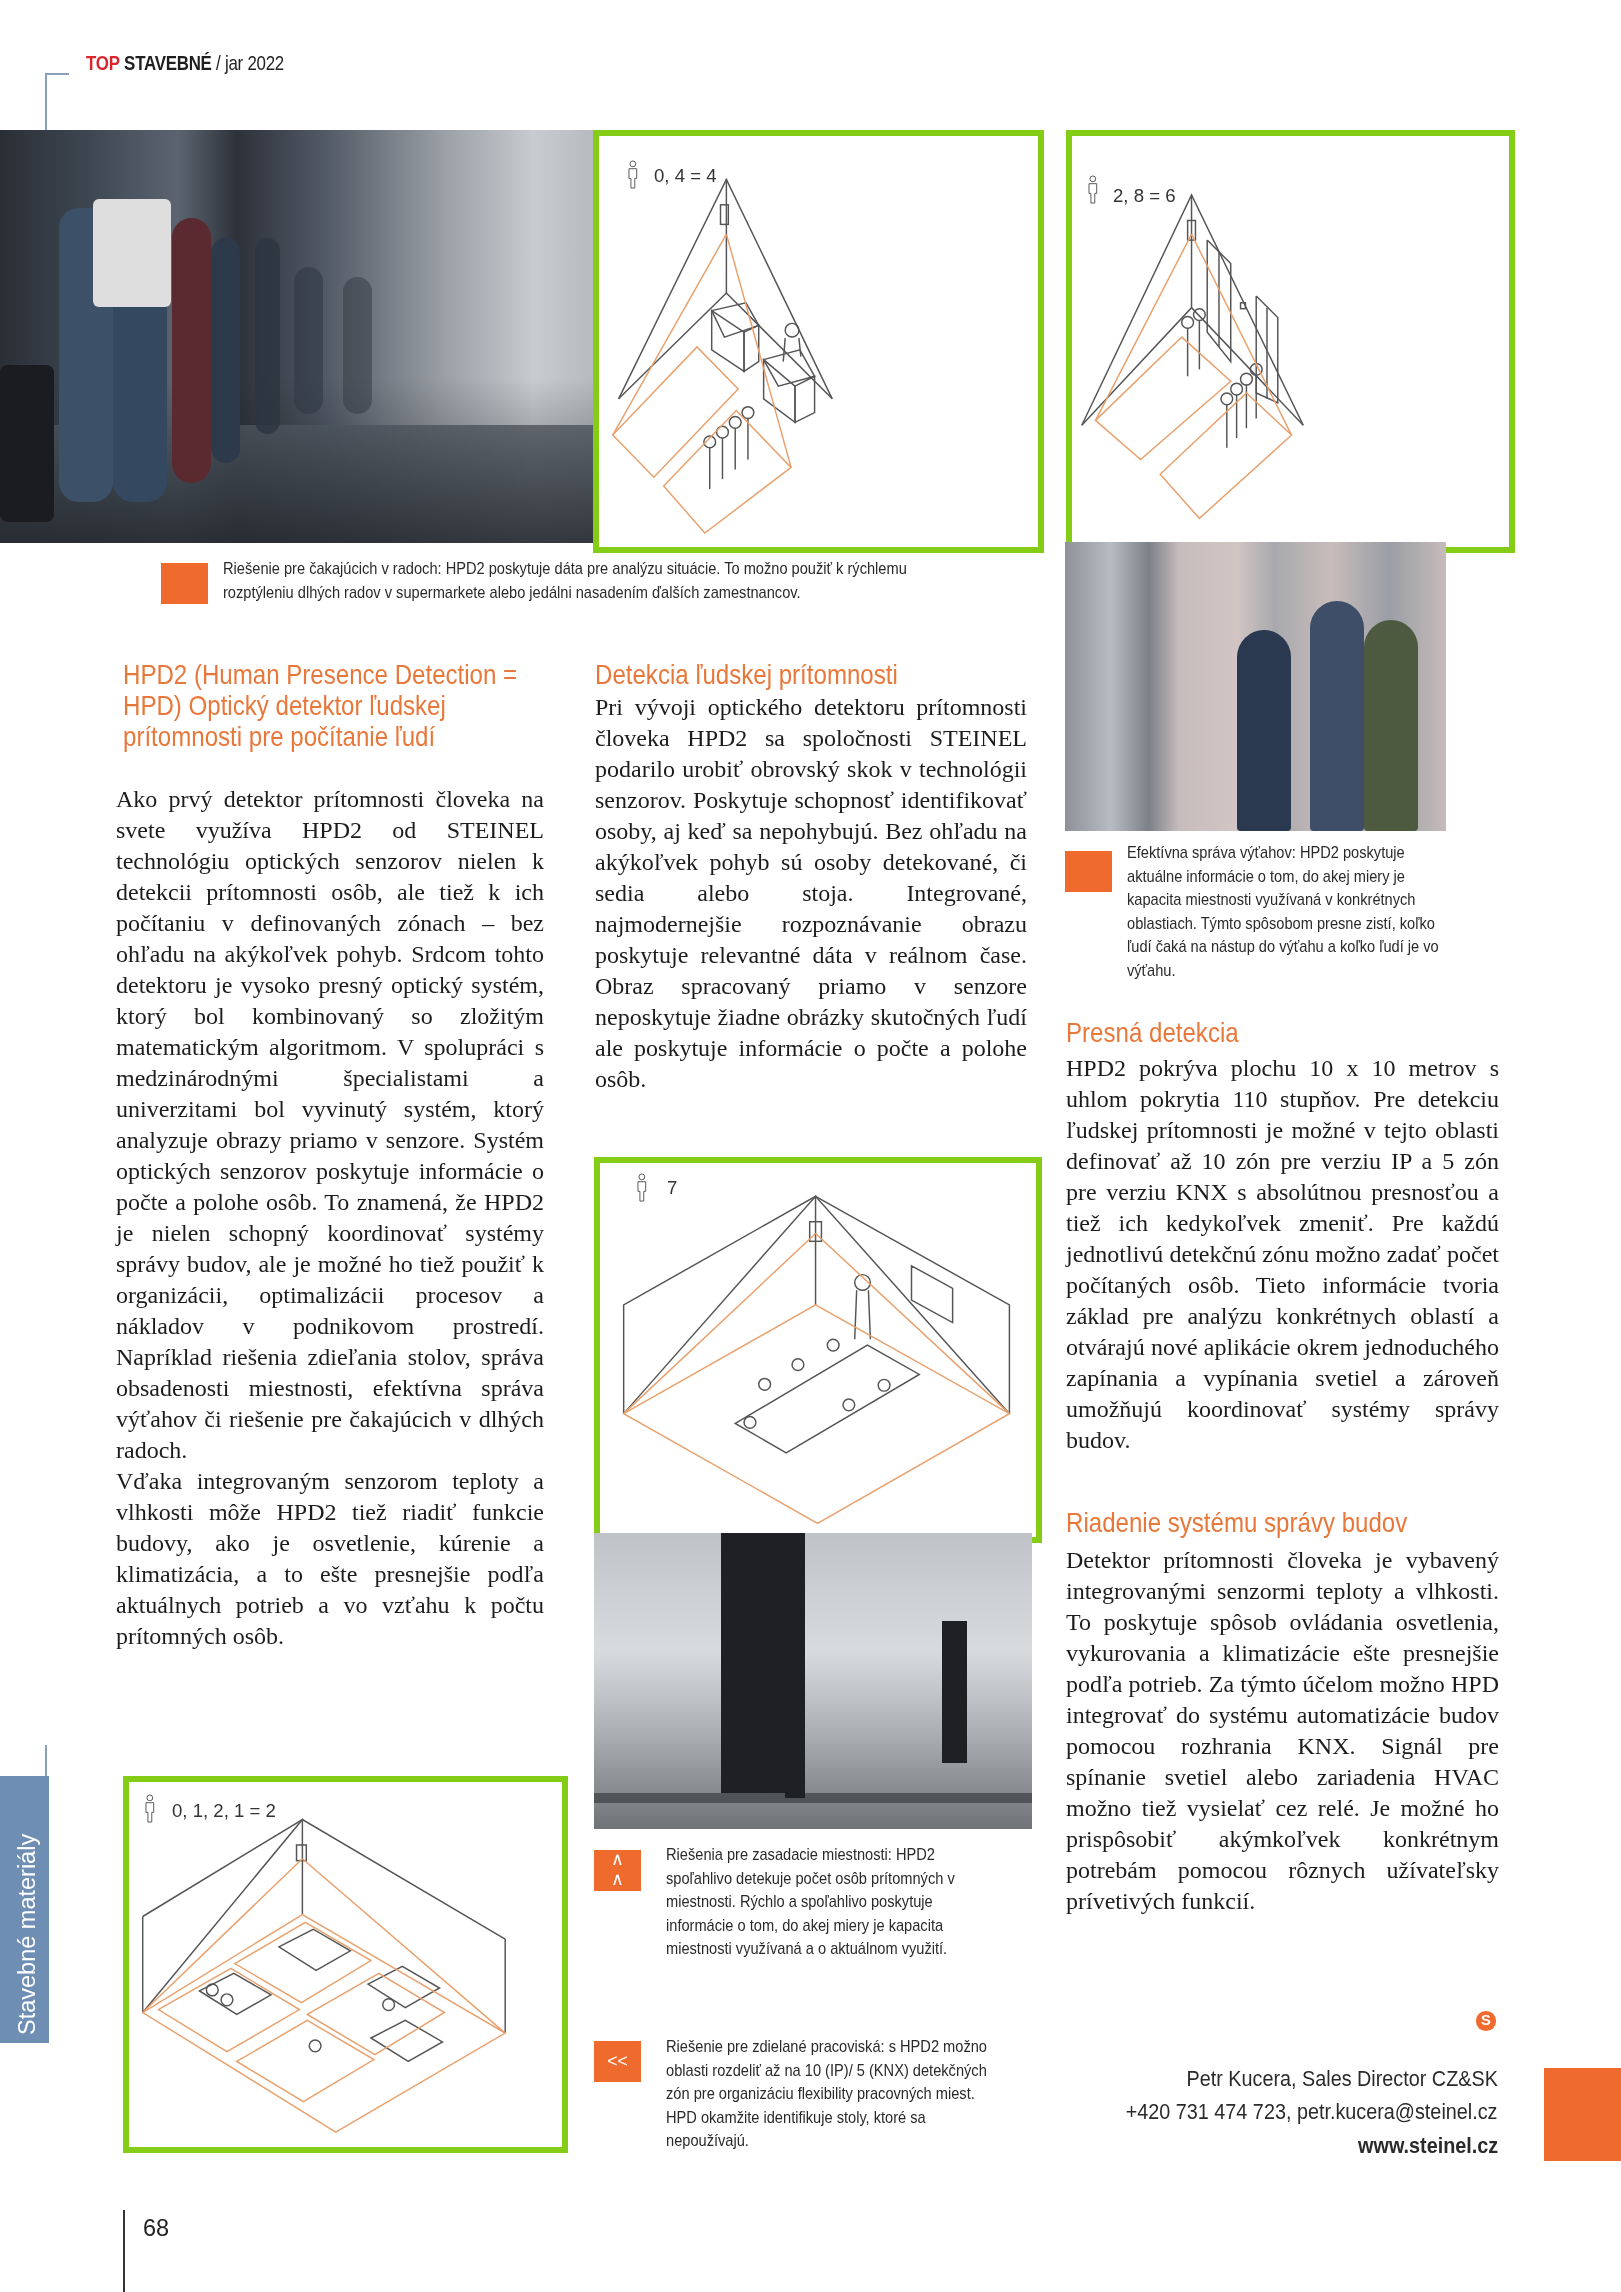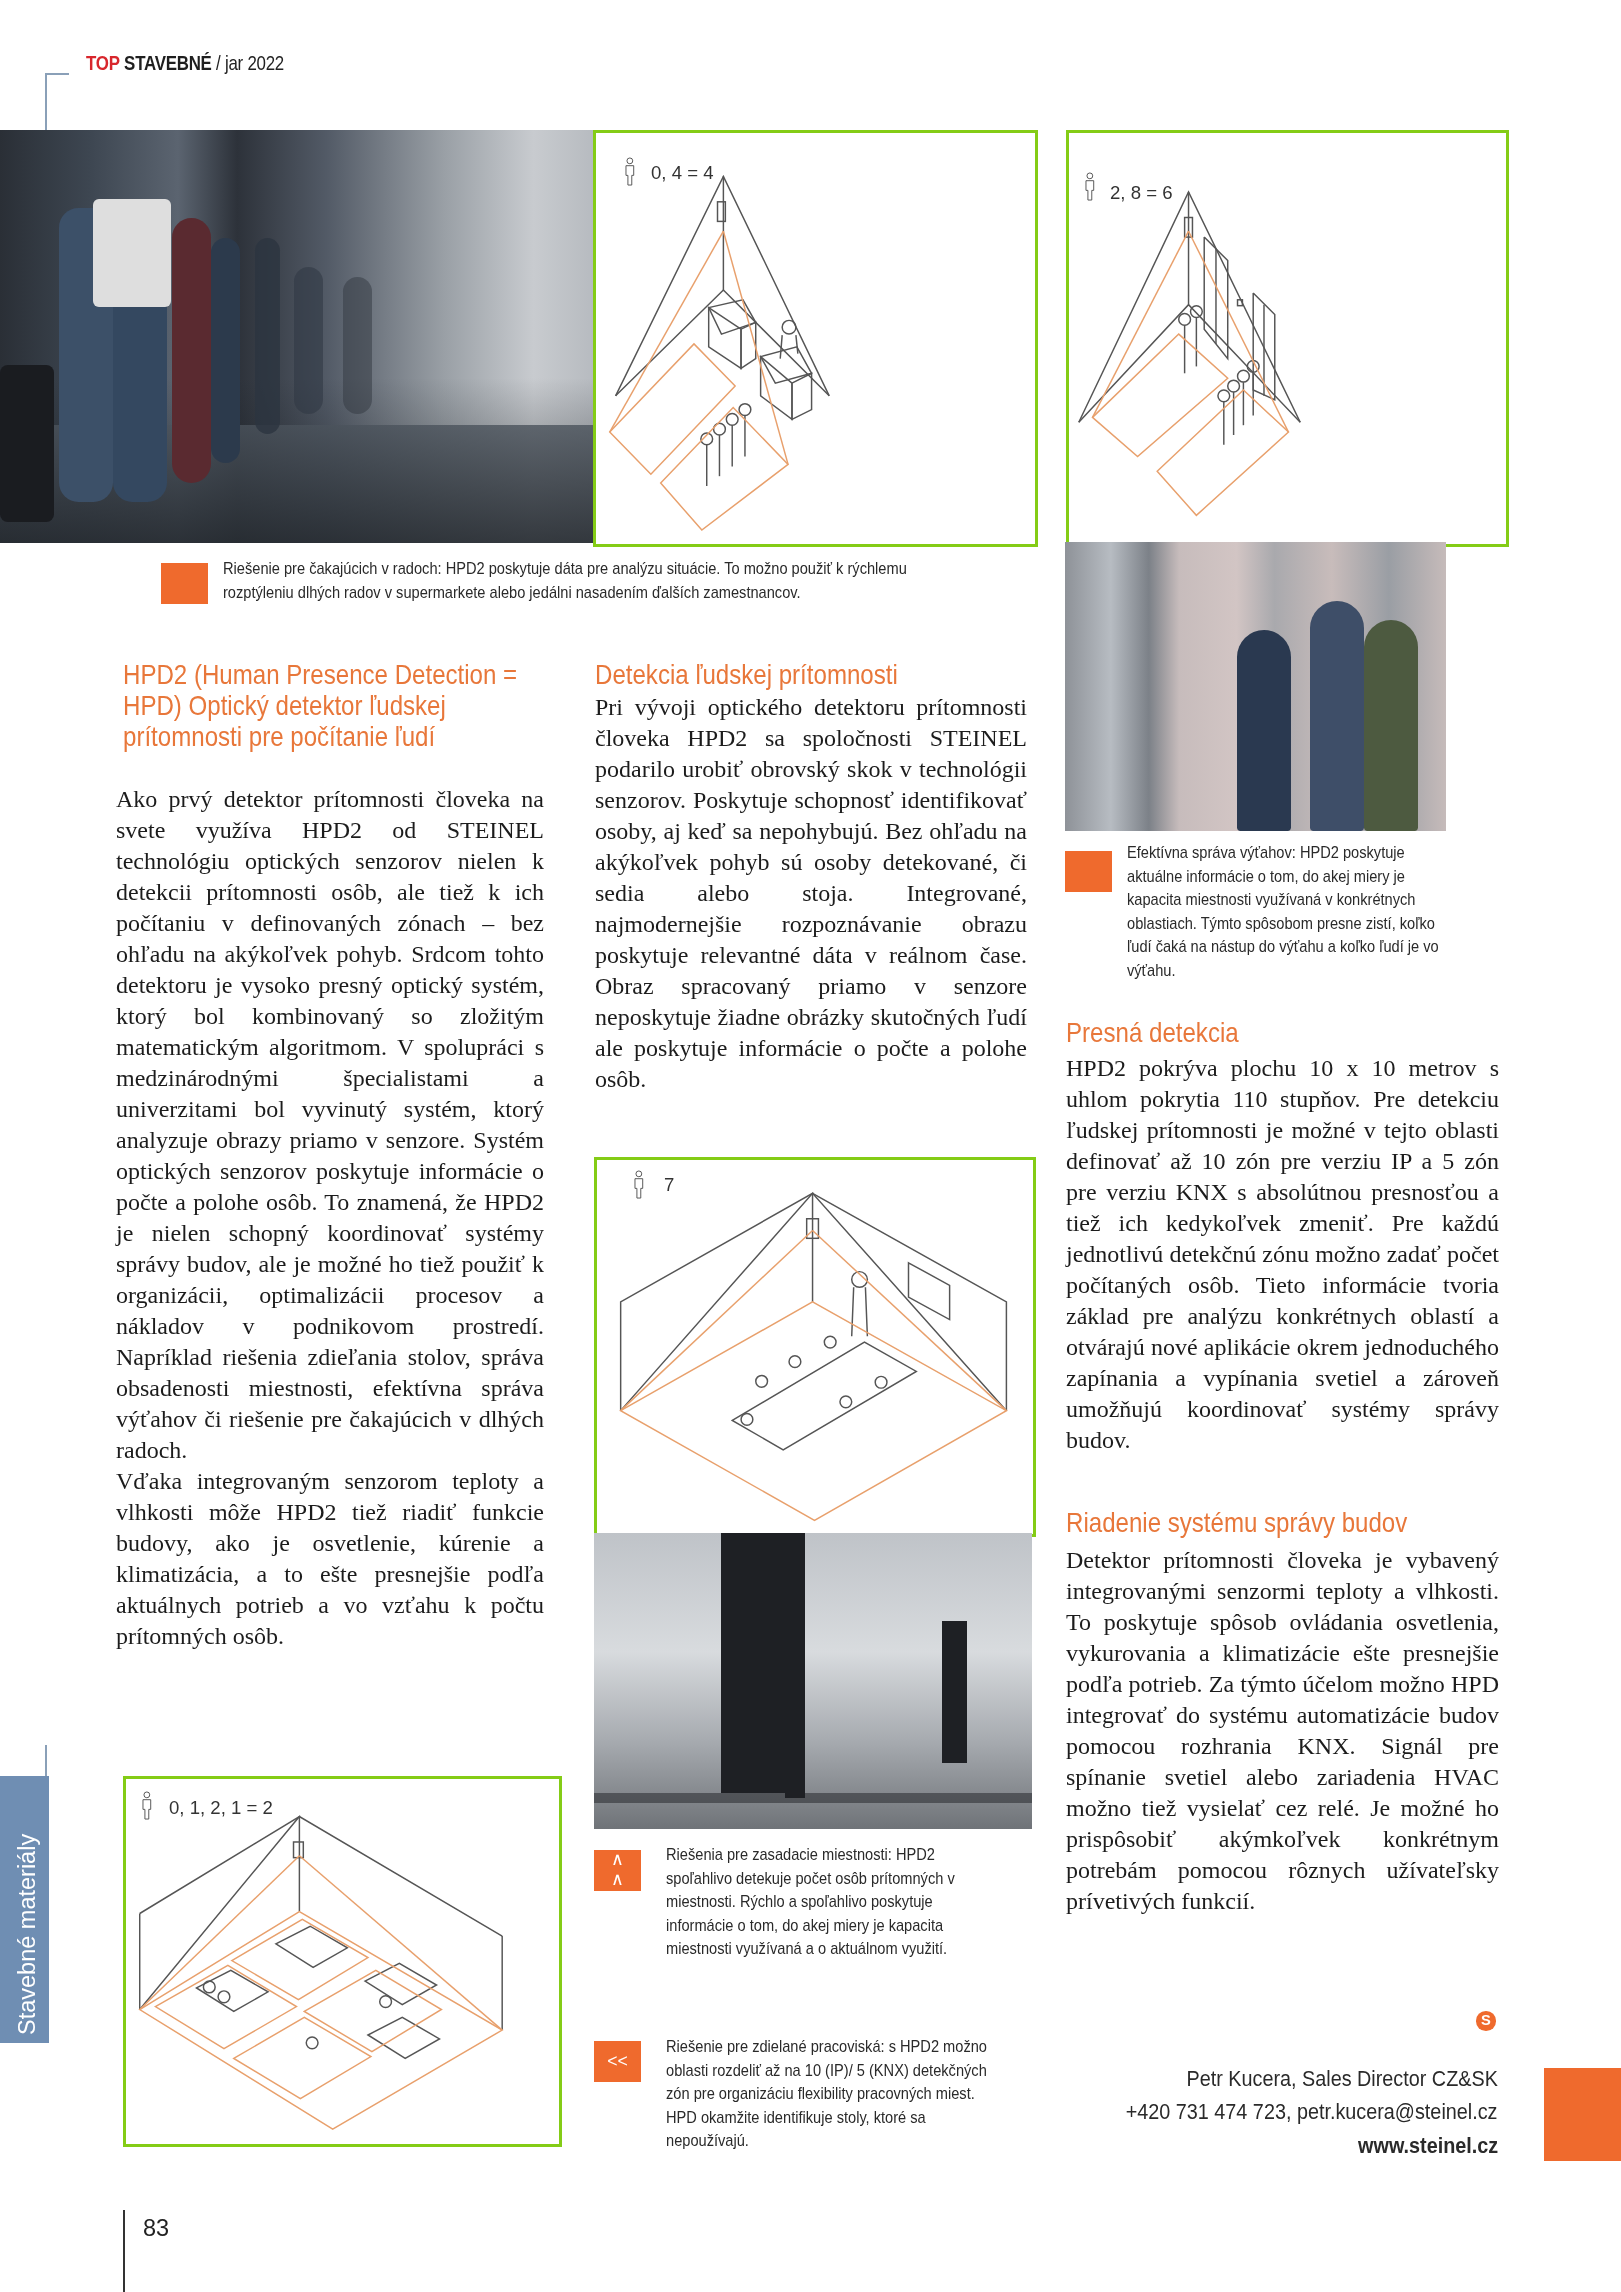--- a/index.html
+++ b/index.html
@@ -23,21 +23,21 @@
   .photo-queue .leg { position:absolute; background:#3a4a60; border-radius:19.6px; }
   .photo-queue .floor { position:absolute; left:0; right:0; bottom:0; height:118px; background:linear-gradient(180deg,#4b535c,#2a2f35); opacity:0.8; }
   .photo-elev { left:1065px; top:542px; width:381px; height:289px;
     background: linear-gradient(90deg, #8e9298 0%, #b7bcc2 12%, #7c8188 22%, #c7bcbc 30%, #d2c5c4 45%, #a9a9ad 55%, #c8bcbb 70%, #9a9ea4 85%, #c6bbba 100%); }
   .photo-elev .person { position:absolute; border-radius:29px 29px 3.9px 3.9px; }
   .photo-office { left:594px; top:1533px; width:438px; height:296px;
     background: linear-gradient(180deg, #bfc3c8 0%, #d8dbde 40%, #a7abb0 70%, #6f7378 100%); }
   .photo-office .frame { position:absolute; background:#1e2024; }
 
   
-  .diag { border:3px solid #84cc16; background:#fff; }
+  .diag { border:6px solid #84cc16; background:#fff; }
   .diag svg { position:absolute; left:0; top:0; width:100%; height:100%; }
   .diag-label { position:absolute; font-family:"Liberation Sans", sans-serif; font-size:18.6px; color:#333; white-space:nowrap; }
   .person-icon { position:absolute; width:13.7px; height:29px; }
 
   
   .cap-square { width:47px; height:41px; background:#ef6a2d; color:#fff; font-family:"Liberation Sans", sans-serif; font-size:17.6px; line-height:41px; text-align:center; }
   .caption { font-family:"Liberation Sans", sans-serif; font-size:17px; line-height:23.5px; color:#2a2a2a; transform:scaleX(0.86); transform-origin:left top; }
 
   
   .h-orange { font-family:"Liberation Sans", sans-serif; color:#e8773a; font-size:28px; line-height:31px; transform:scaleX(0.86); transform-origin:left top; }
@@ -275,14 +275,14 @@
 <div class="abs sig" style="top:2099px;">+420 731 474 723, petr.kucera@steinel.cz</div>
 <div class="abs sig" style="top:2133px;font-weight:bold;">www.steinel.cz</div>
 <div class="abs orange-block"></div>
 
 <div class="abs side-line"></div>
 <div class="abs side-tab">
   <div class="side-tab-text">Stavebné materiály</div>
 </div>
 
 <div class="abs page-line"></div>
-<div class="abs page-num">83</div>
+<div class="abs page-num">68</div>
 
 
 </body></html>

